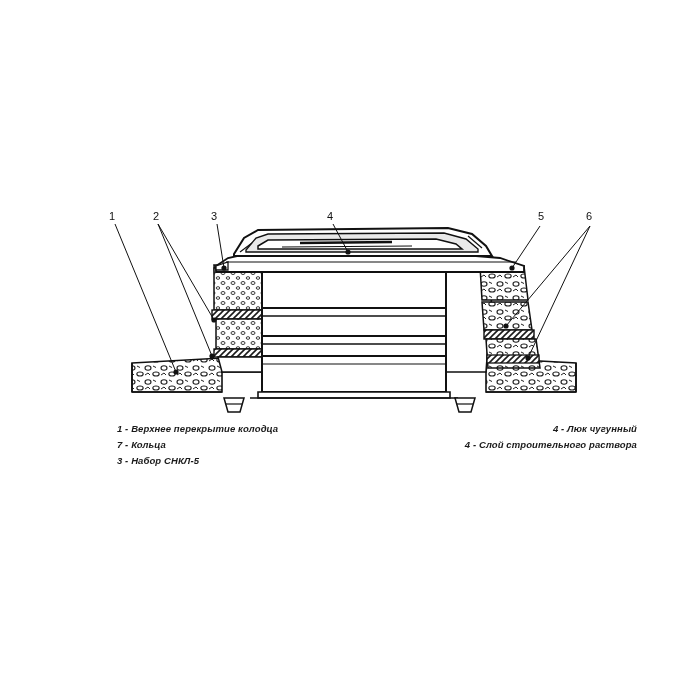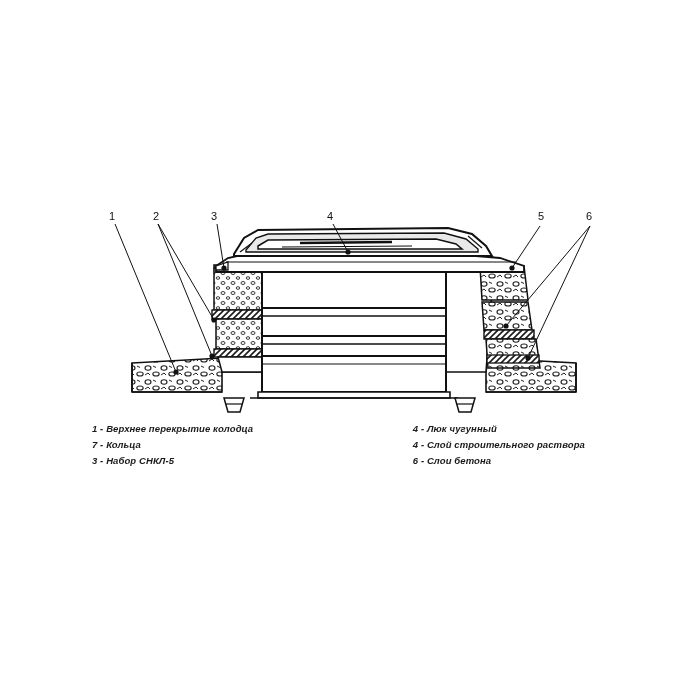--- a/index.html
+++ b/index.html
@@ -19,34 +19,34 @@
     width: 700px;
     height: 700px;
   }
   #diagram-svg {
     position: absolute;
     left: 0;
     top: 0;
   }
   .legend {
     position: absolute;
-    left: 92px;
+    left: 117px;
     top: 422px;
     width: 520px;
     display: flex;
     flex-direction: row;
     gap: 2px;
   }
   .legend-col {
     display: flex;
     flex-direction: column;
     gap: 3px;
   }
   .legend-col.left { width: 320px; }
-  .legend-col.right { width: 200px; }
+  .legend-col.right { width: 200px; align-items: flex-end; }
   .legend-item {
     font-family: "Liberation Sans", sans-serif;
     font-size: 9.5px;
     font-style: italic;
     font-weight: bold;
     color: #1a1a1a;
     white-space: nowrap;
     line-height: 13px;
     letter-spacing: 0.1px;
   }
@@ -221,17 +221,16 @@
 
   <div class="legend">
     <div class="legend-col left">
       <div class="legend-item">1 - Верхнее перекрытие колодца</div>
       <div class="legend-item">7 - Кольца</div>
       <div class="legend-item">3 - Набор СНКЛ-5</div>
     </div>
     <div class="legend-col right">
       <div class="legend-item">4 - Люк чугунный</div>
       <div class="legend-item">4 - Слой строительного раствора</div>
-      <div class="legend-item">6 - Слои бетона</div>
     </div>
   </div>
 
 </div>
 
 </body></html>

